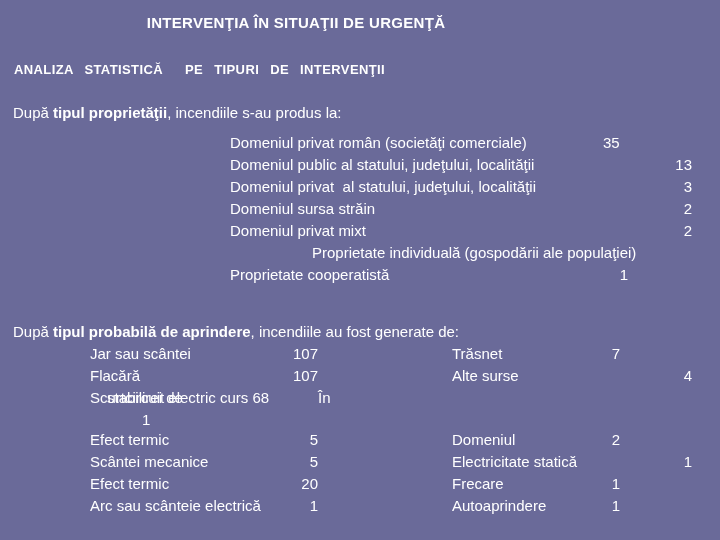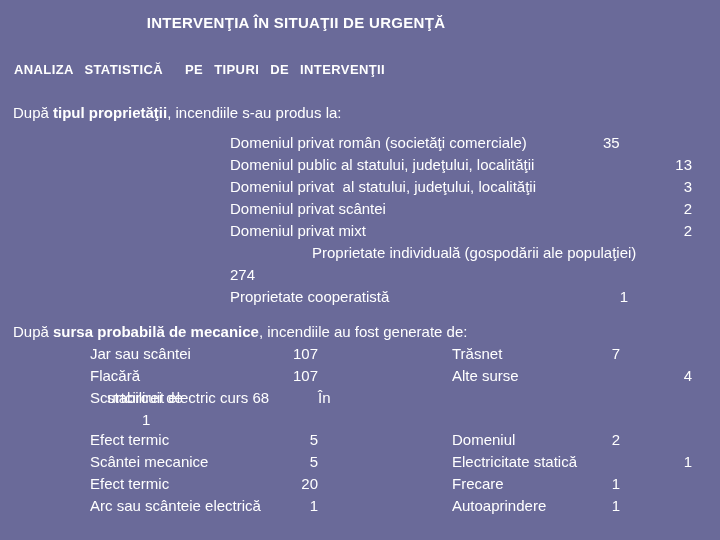--- a/index.html
+++ b/index.html
@@ -73,40 +73,37 @@
     </div>
     <div class="row prow">
       <span class="lbl">Domeniul public al statului, judeţului, localităţii</span>
       <span class="val-right">13</span>
     </div>
     <div class="row prow">
       <span class="lbl">Domeniul privat  al statului, judeţului, localităţii</span>
       <span class="val-right">3</span>
     </div>
     <div class="row prow">
-      <span class="lbl">Domeniul privat scântei</span>
+      <span class="lbl">Domeniul sursa străin</span>
       <span class="val-right">2</span>
     </div>
     <div class="row prow">
       <span class="lbl">Domeniul privat mixt</span>
       <span class="val-right">2</span>
     </div>
     <div class="row prow indent2">
       <span class="lbl">Proprietate individuală (gospodării ale populaţiei)</span>
     </div>
     <div class="row prow">
-      <span class="lbl">274</span>
-    </div>
-    <div class="row prow">
       <span class="lbl">Proprietate cooperatistă</span>
       <span class="val-mid">1</span>
     </div>
   </div>
 
-  <div class="para-heading" id="src-heading"><span>După </span><span class="seg-bold">sursa probabilă de mecanice</span><span>, incendiile au fost generate de:</span></div>
+  <div class="para-heading" id="src-heading"><span>După </span><span class="seg-bold">tipul probabilă de aprindere</span><span>, incendiile au fost generate de:</span></div>
 
   <div class="rows" id="src-top">
     <div class="row srow">
       <span class="l1">Jar sau scântei</span>
       <span class="v1">107</span>
       <span class="l2">Trăsnet</span>
       <span class="v2">7</span>
     </div>
     <div class="row srow far">
       <span class="l1">Flacără</span>

